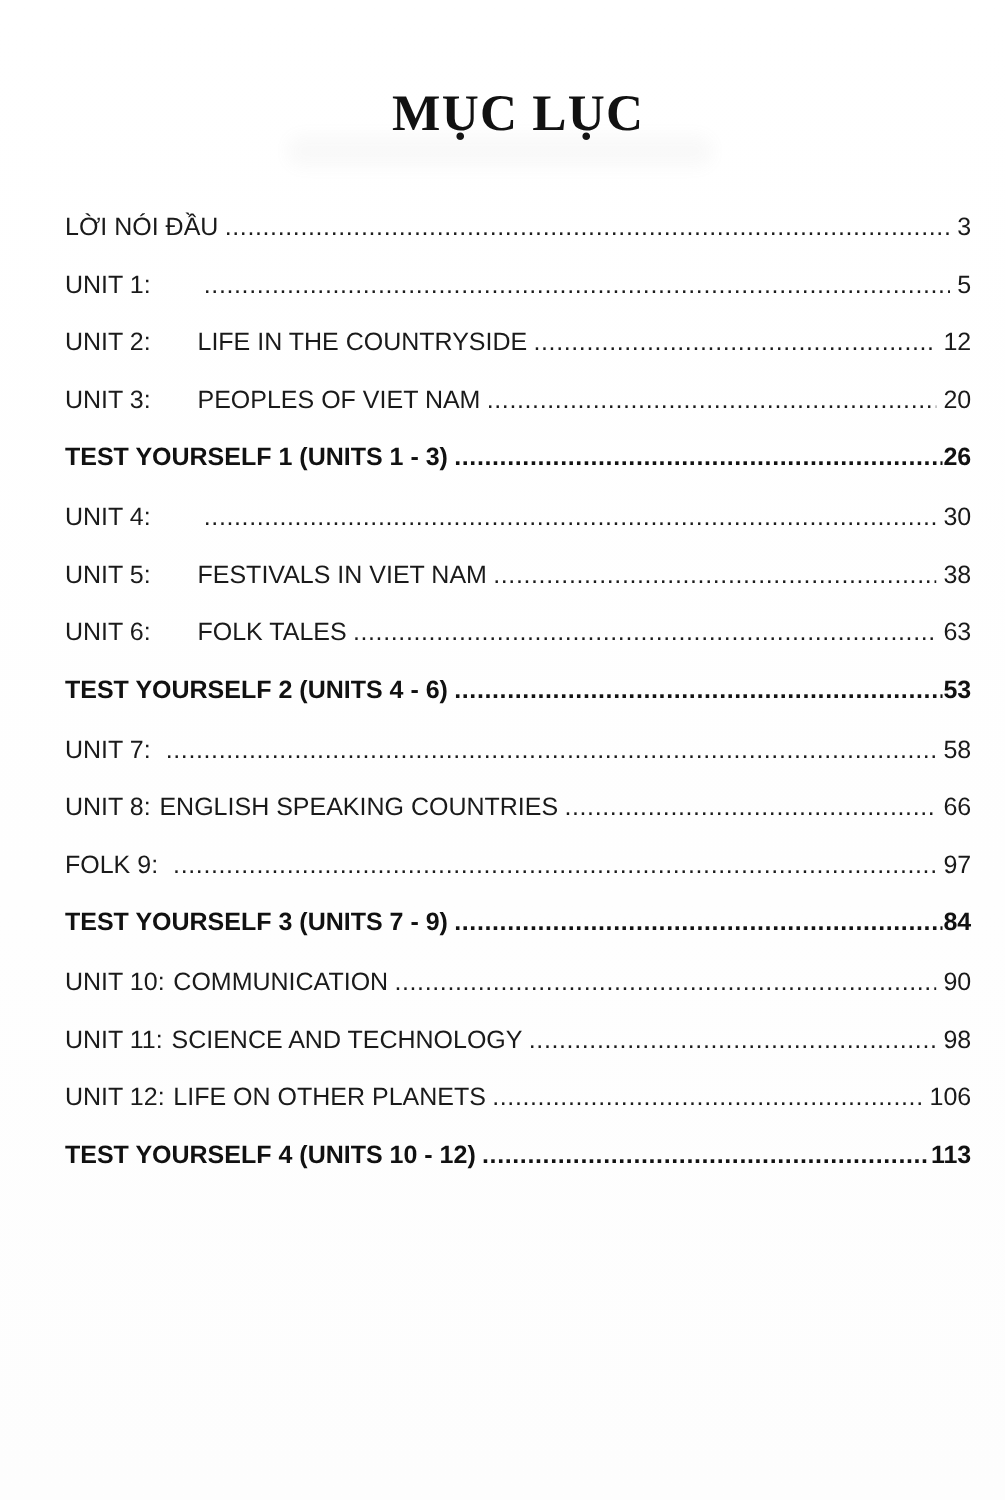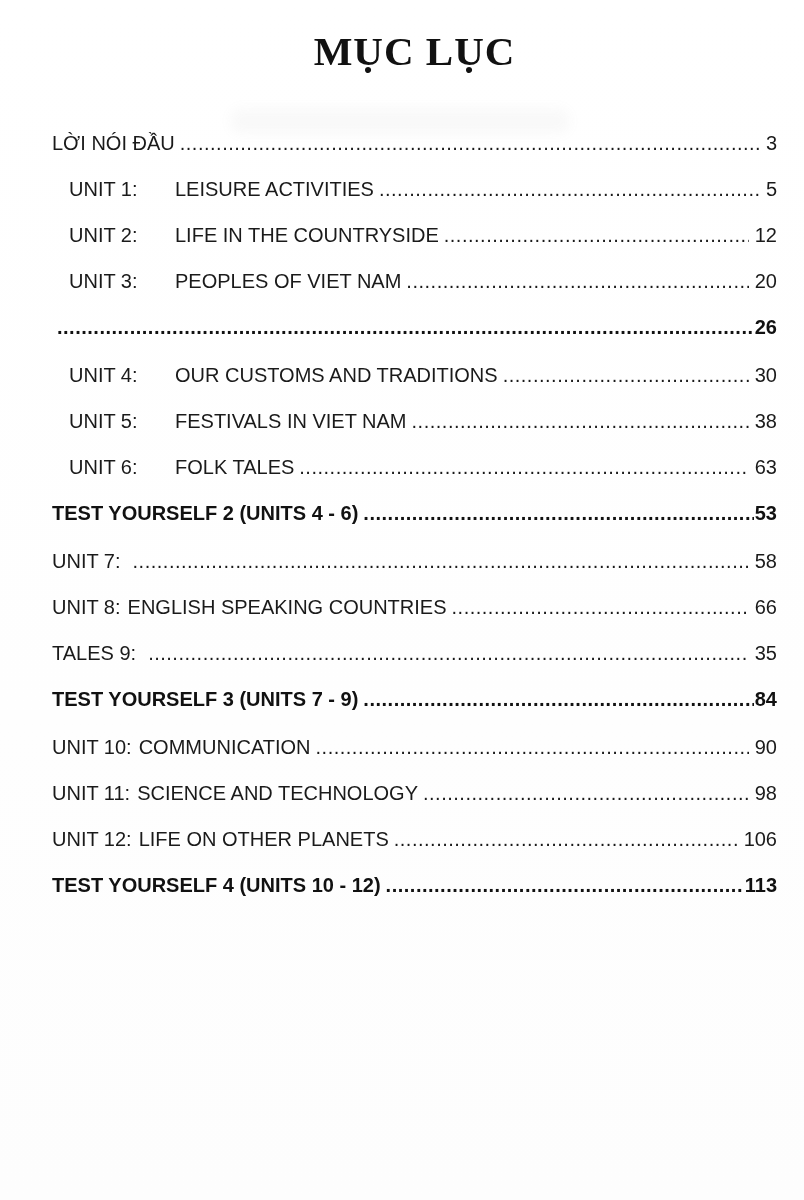--- a/index.html
+++ b/index.html
@@ -6,21 +6,21 @@
   html, body {
     width:804px; height:1200px;
     background:#f2f2f2;
     font-family:"Liberation Sans","DejaVu Sans",sans-serif;
     overflow:hidden;
   }
   .page {
     position:relative;
     width:804px; height:1200px;
     background:linear-gradient(180deg,#ffffff 0%,#fefefe 60%,#fdfdfd 100%);
-    padding:28px 27px 0 52px;
+    padding:67px 27px 0 52px;
     color:#1a1a1a;
   }
   
   .bleed {
     position:absolute;
     left:230px; top:108px;
     width:340px; height:26px;
     background:#9a9a9a;
     opacity:0.055;
     filter:blur(6px);
@@ -41,21 +41,21 @@
     display:flex;
     align-items:baseline;
     font-size:20px;
     line-height:30px;
     margin-bottom:16px;
     color:#1a1a1a;
   }
   .row.group-start { margin-top:18px; }
   .row.bold { font-weight:700; color:#111; }
   .label { flex:0 0 auto; white-space:pre; }
-  .row.tabbed .label { width:106px;margin-left:17px; }
+  .row.tabbed .label { width:106px; }
   .row:not(.tabbed) .label.has-text { margin-right:7px; }
   .entry-title { flex:0 0 auto; white-space:pre; }
   .leader {
     flex:1 1 auto;
     overflow:hidden;
     white-space:nowrap;
     margin-left:5px;
     letter-spacing:0.5px;
   }
   .page-num { flex:0 0 auto; padding-left:6px; }
@@ -69,44 +69,43 @@
   <h1 class="doc-title">MỤC LỤC</h1>
   <div class="toc" id="toc-list">
       <div class="row">
     <span class="label"></span>
     <span class="entry-title">LỜI NÓI ĐẦU</span>
     <span class="leader">................................................................................................................................................................</span>
     <span class="page-num">3</span>
   </div>
       <div class="row tabbed">
     <span class="label has-text">UNIT 1:</span>
-    <span class="entry-title">LEISURE ACTIVITIES</span>
     <span class="leader">................................................................................................................................................................</span>
     <span class="page-num">5</span>
   </div>
       <div class="row tabbed">
     <span class="label has-text">UNIT 2:</span>
     <span class="entry-title">LIFE IN THE COUNTRYSIDE</span>
     <span class="leader">................................................................................................................................................................</span>
     <span class="page-num">12</span>
   </div>
       <div class="row tabbed">
     <span class="label has-text">UNIT 3:</span>
     <span class="entry-title">PEOPLES OF VIET NAM</span>
     <span class="leader">................................................................................................................................................................</span>
     <span class="page-num">20</span>
   </div>
       <div class="row bold">
     <span class="label"></span>
+    <span class="entry-title">TEST YOURSELF 1 (UNITS 1 - 3)</span>
     <span class="leader">................................................................................................................................................................</span>
     <span class="page-num">26</span>
   </div>
       <div class="row tabbed group-start">
     <span class="label has-text">UNIT 4:</span>
-    <span class="entry-title">OUR CUSTOMS AND TRADITIONS</span>
     <span class="leader">................................................................................................................................................................</span>
     <span class="page-num">30</span>
   </div>
       <div class="row tabbed">
     <span class="label has-text">UNIT 5:</span>
     <span class="entry-title">FESTIVALS IN VIET NAM</span>
     <span class="leader">................................................................................................................................................................</span>
     <span class="page-num">38</span>
   </div>
       <div class="row tabbed">
@@ -126,23 +125,23 @@
     <span class="leader">................................................................................................................................................................</span>
     <span class="page-num">58</span>
   </div>
       <div class="row">
     <span class="label has-text">UNIT 8:</span>
     <span class="entry-title">ENGLISH SPEAKING COUNTRIES</span>
     <span class="leader">................................................................................................................................................................</span>
     <span class="page-num">66</span>
   </div>
       <div class="row">
-    <span class="label has-text">TALES 9:</span>
+    <span class="label has-text">FOLK 9:</span>
     <span class="leader">................................................................................................................................................................</span>
-    <span class="page-num">35</span>
+    <span class="page-num">97</span>
   </div>
       <div class="row bold">
     <span class="label"></span>
     <span class="entry-title">TEST YOURSELF 3 (UNITS 7 - 9)</span>
     <span class="leader">................................................................................................................................................................</span>
     <span class="page-num">84</span>
   </div>
       <div class="row group-start">
     <span class="label has-text">UNIT 10:</span>
     <span class="entry-title">COMMUNICATION</span>

